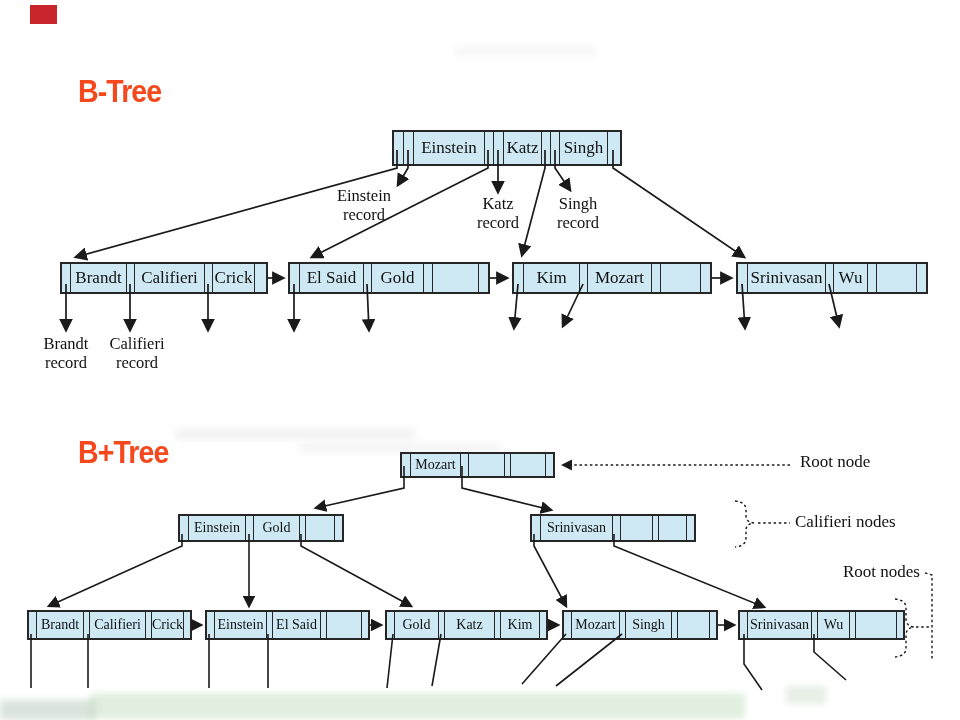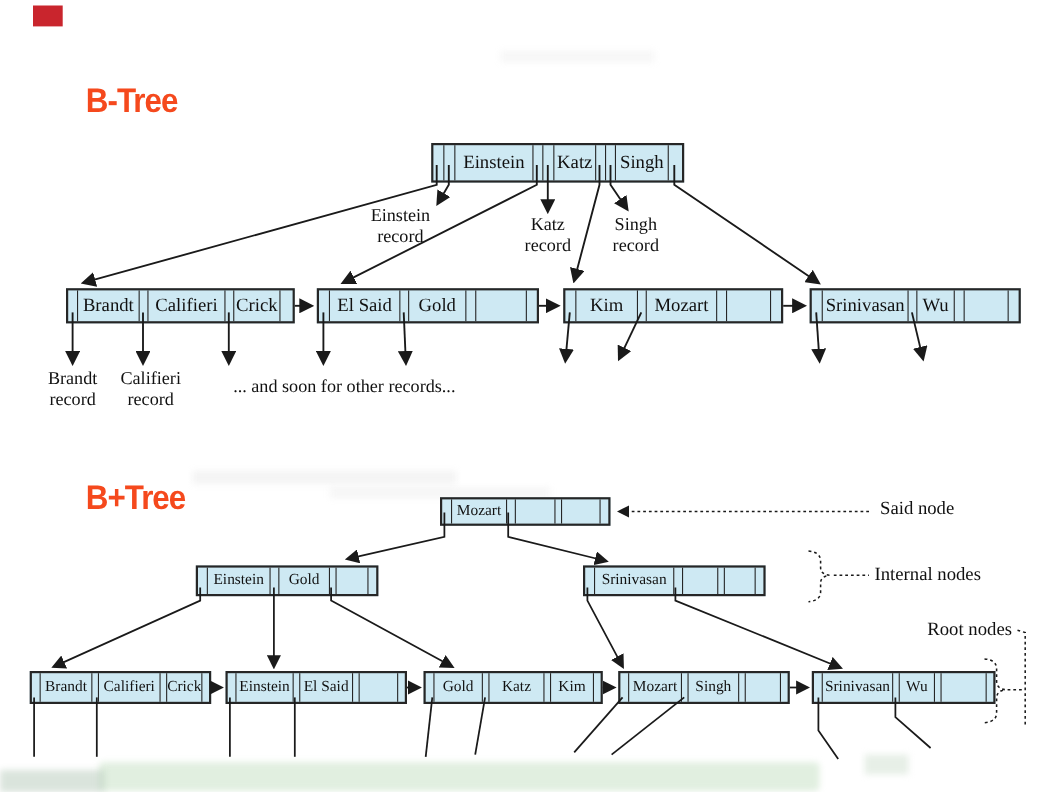--- a/index.html
+++ b/index.html
@@ -103,56 +103,55 @@
   </div>
 
   <div class="lbl" style="left:28px;top:334px;width:76px">
     <div>Brandt</div>
     <div>record</div>
   </div>
   <div class="lbl" style="left:99px;top:334px;width:76px">
     <div>Califieri</div>
     <div>record</div>
   </div>
-  <div class="lbl" style="left:198px;top:341px;width:230px">... and soon for other records...</div>
 
   <div class="smudge g2"></div>
   <div class="smudge g3"></div>
   <div class="title" style="left:78px;top:435px">B+Tree</div>
 
   <div class="node bp" style="left:400px;top:452px;width:155px;height:26px">
     <span class="c" style="flex-basis:8px"></span>
     <span class="c k" style="flex-basis:50px">Mozart</span>
     <span class="c" style="flex-basis:8px"></span>
     <span class="c" style="flex-basis:36px"></span>
     <span class="c" style="flex-basis:6px"></span>
     <span class="c" style="flex-basis:35px"></span>
     <span class="c" style="flex-basis:8px"></span>
   </div>
-  <div class="ann" style="left:800px;top:452px">Said node</div>
+  <div class="ann" style="left:800px;top:452px">Root node</div>
 
   <div class="node bp" style="left:178px;top:514px;width:166px;height:28px">
     <span class="c" style="flex-basis:8px"></span>
     <span class="c k" style="flex-basis:57px">Einstein</span>
     <span class="c" style="flex-basis:8px"></span>
     <span class="c k" style="flex-basis:46px">Gold</span>
     <span class="c" style="flex-basis:6px"></span>
     <span class="c" style="flex-basis:29px"></span>
     <span class="c" style="flex-basis:8px"></span>
   </div>
   <div class="node bp" style="left:530px;top:514px;width:166px;height:28px">
     <span class="c" style="flex-basis:8px"></span>
     <span class="c k" style="flex-basis:72px">Srinivasan</span>
     <span class="c" style="flex-basis:8px"></span>
     <span class="c" style="flex-basis:32px"></span>
     <span class="c" style="flex-basis:6px"></span>
     <span class="c" style="flex-basis:28px"></span>
     <span class="c" style="flex-basis:8px"></span>
   </div>
-  <div class="ann" style="left:795px;top:512px">Internal nodes</div>
+  <div class="ann" style="left:795px;top:512px">Califieri nodes</div>
 
   <div class="node bp" style="left:27px;top:610px;width:165px;height:30px">
     <span class="c" style="flex-basis:7px"></span>
     <span class="c k" style="flex-basis:47px">Brandt</span>
     <span class="c" style="flex-basis:6px"></span>
     <span class="c k" style="flex-basis:56px">Califieri</span>
     <span class="c" style="flex-basis:6px"></span>
     <span class="c k" style="flex-basis:32px">Crick</span>
     <span class="c" style="flex-basis:7px"></span>
   </div>

